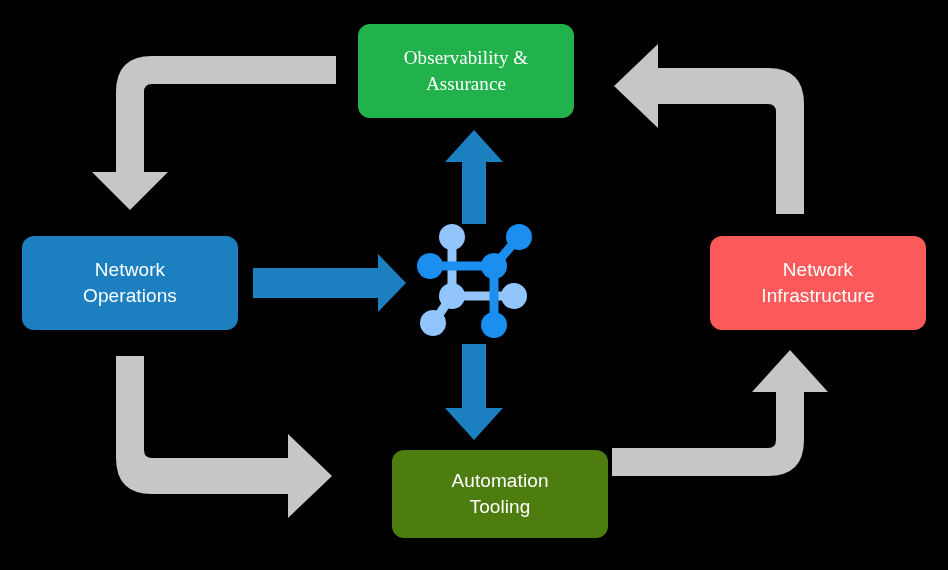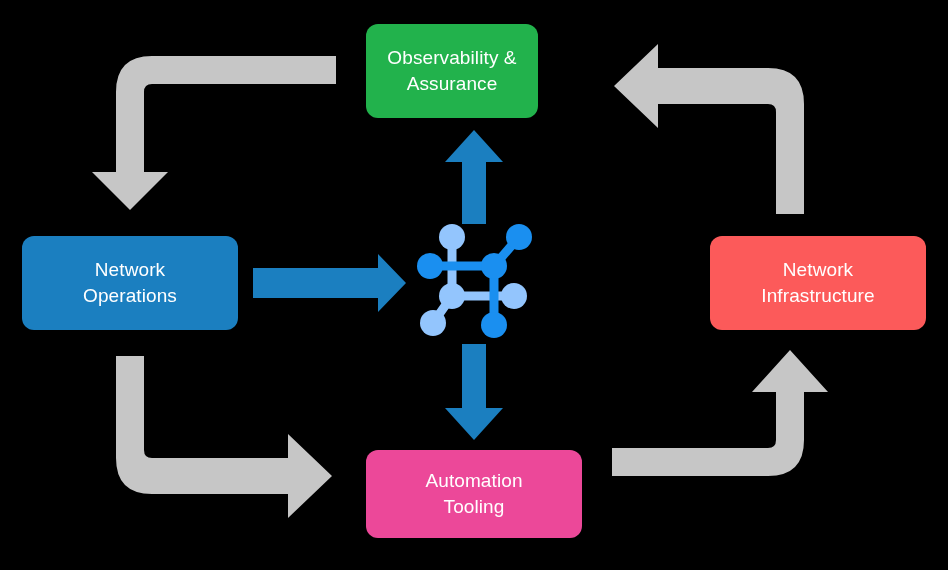--- a/index.html
+++ b/index.html
@@ -27,21 +27,21 @@
     color: #ffffff;
     font-size: 19px;
     line-height: 1.35;
     font-weight: 400;
     letter-spacing: 0.1px;
     box-sizing: border-box;
     padding: 6px 10px;
     white-space: pre-line;
   }
   #box-observability {
-    left: 366px; top: 24px; width: 172px; height: 94px;
+    left: 358px; top: 24px; width: 216px; height: 94px; font-family: Liberation Serif, serif;
   }
   #box-operations {
     left: 22px; top: 236px; width: 216px; height: 94px;
   }
   #box-infrastructure {
     left: 710px; top: 236px; width: 216px; height: 94px;
   }
   #box-automation {
     left: 366px; top: 450px; width: 216px; height: 88px;
   }
@@ -109,16 +109,16 @@
 
   <div class="node-box" id="box-observability" style="background-color: rgb(34, 178, 76);">Observability &amp;
 Assurance</div>
 
   <div class="node-box" id="box-operations" style="background-color: rgb(27, 127, 192);">Network
 Operations</div>
 
   <div class="node-box" id="box-infrastructure" style="background-color: rgb(252, 90, 90);">Network
 Infrastructure</div>
 
-  <div class="node-box" id="box-automation" style="background-color: #ec4899;">Automation
+  <div class="node-box" id="box-automation" style="background-color: #4d7c0f; margin-left: 26px;">Automation
 Tooling</div>
 
 </div>
 
 </body></html>

